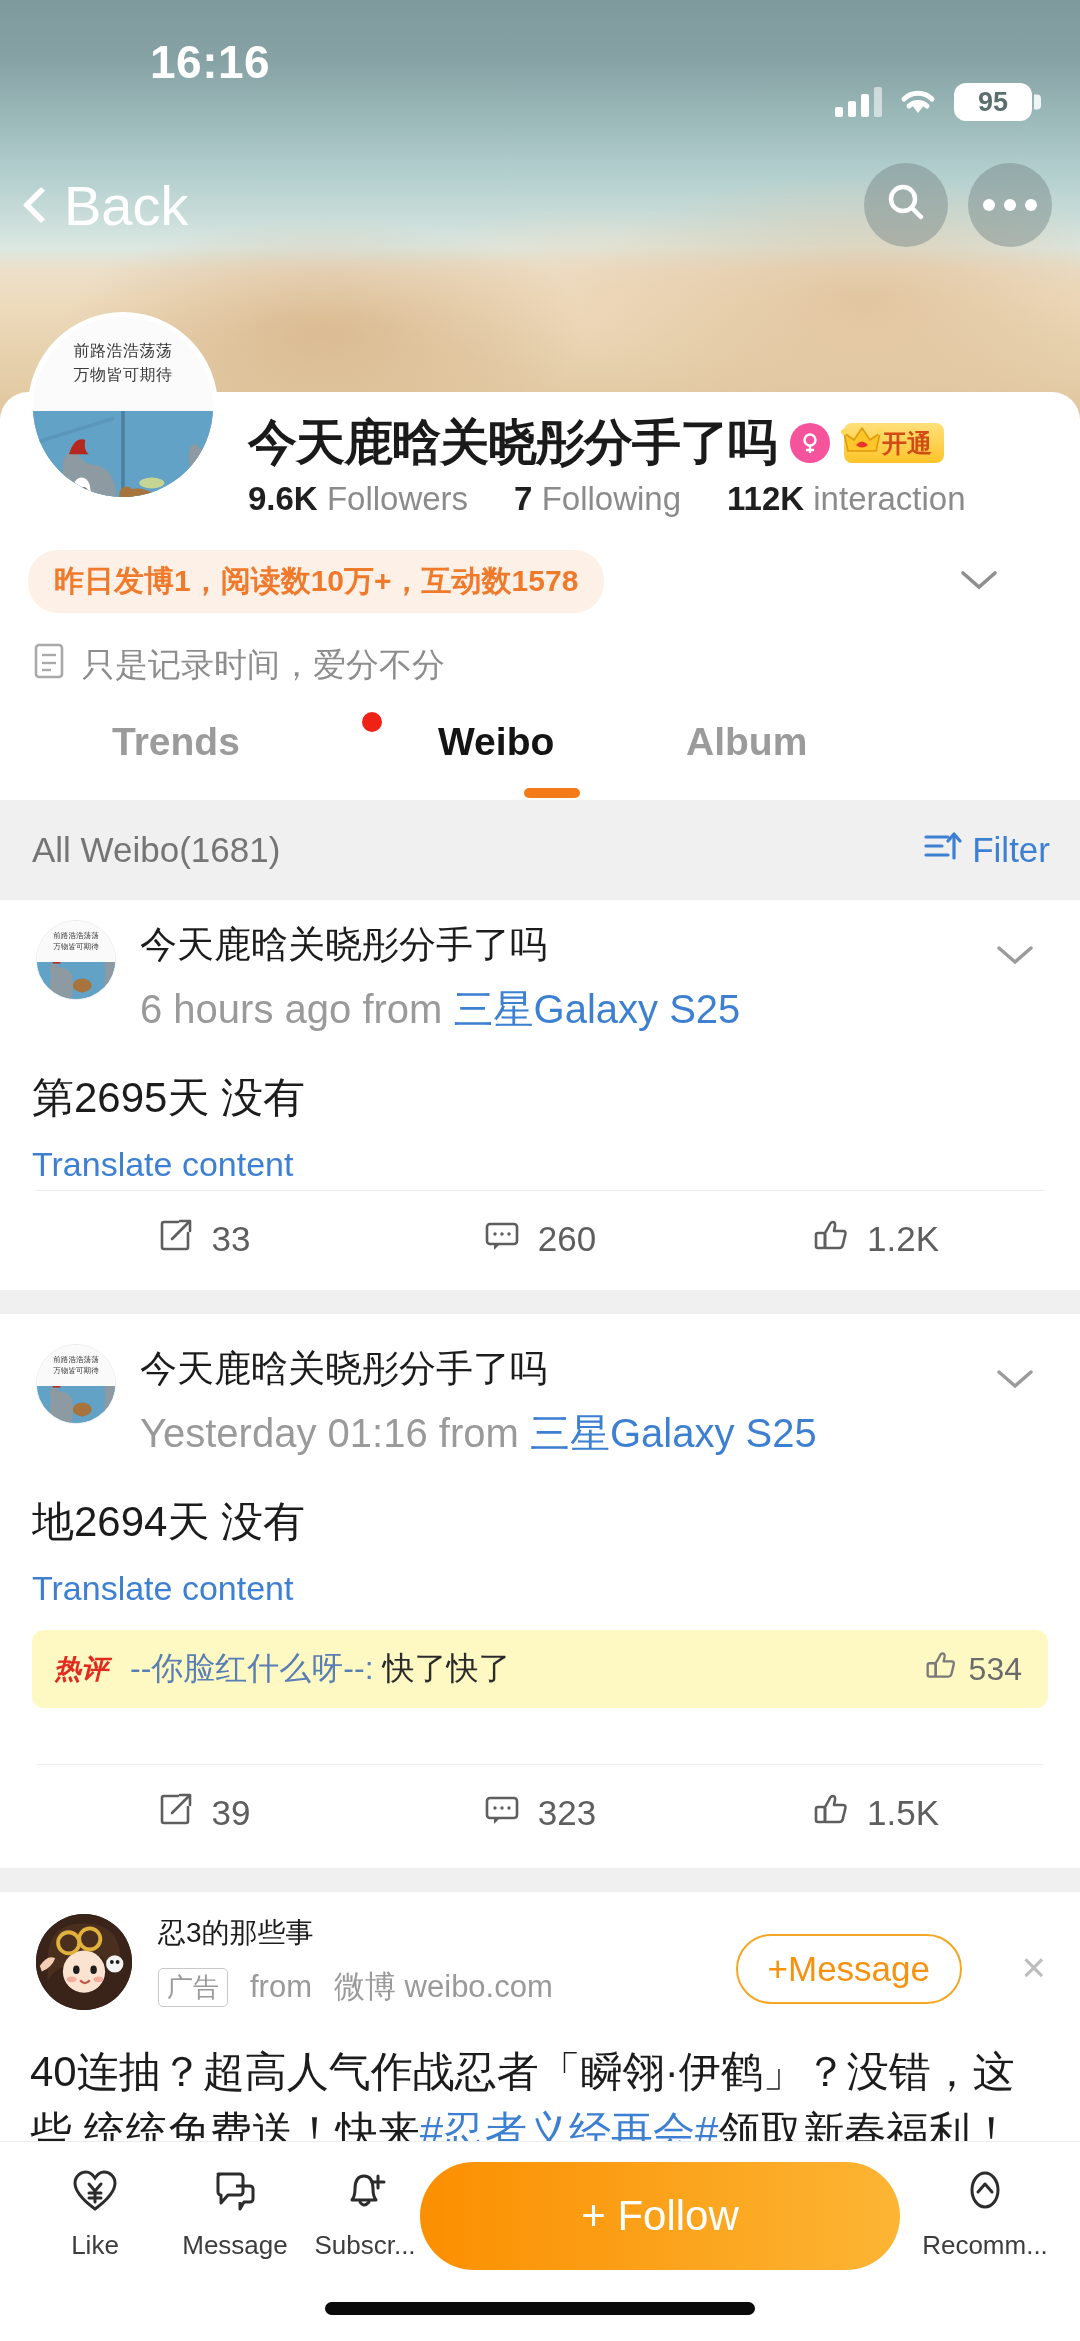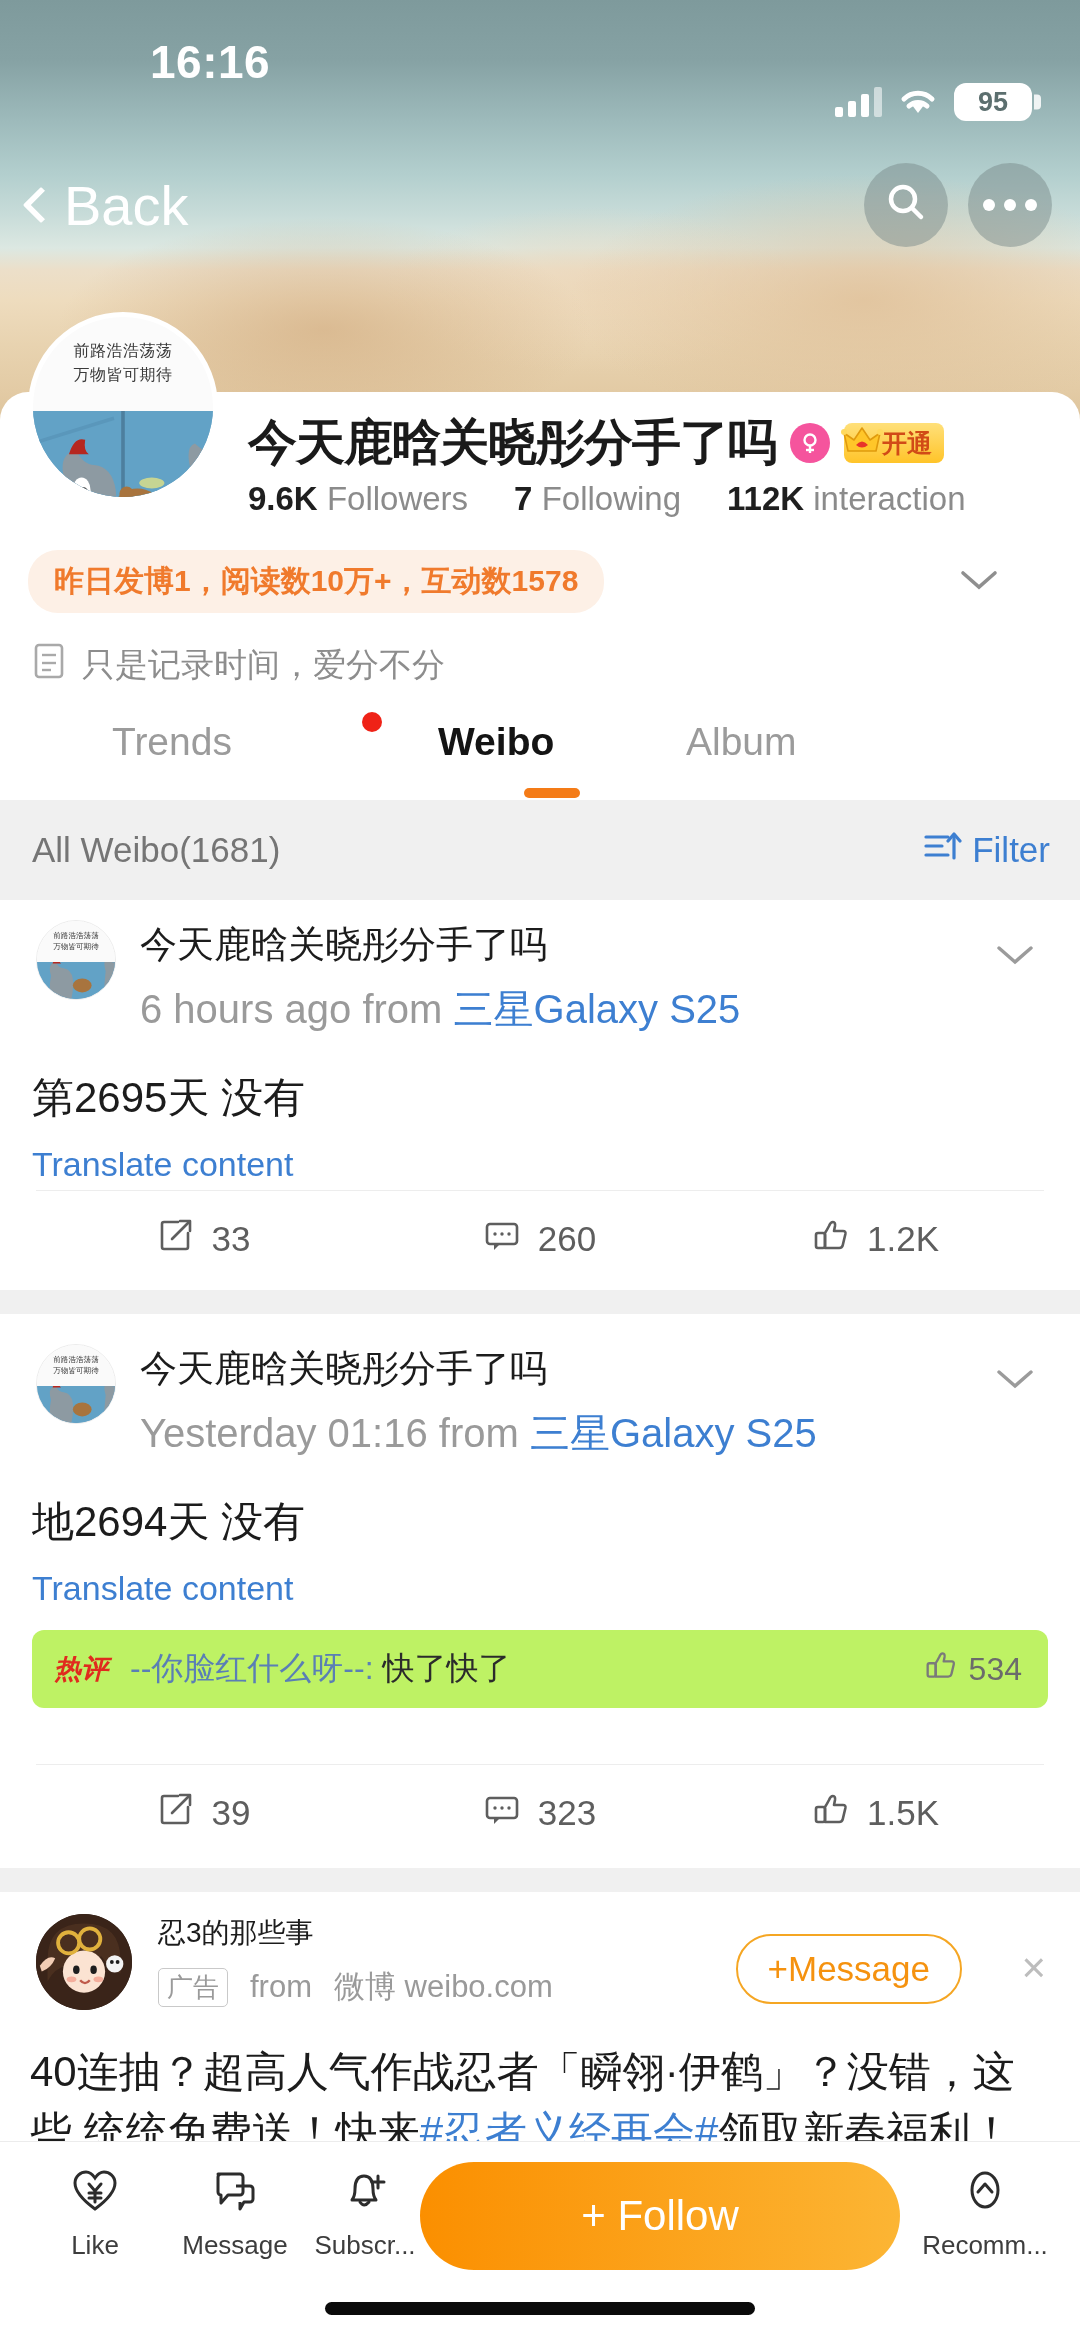--- a/index.html
+++ b/index.html
@@ -100,21 +100,21 @@
     align-items:center; justify-content:space-between; }
   .pill{ background:#fdf0e6; color:#f07a2c; font-size:30px; font-weight:700;
     border-radius:30px; padding:11px 26px; }
   .chev-down{ margin-right:52px; }
 
   .bio{ position:absolute; left:32px; top:250px; display:flex; align-items:center; gap:16px;
     font-size:33px; color:#8d8d8d; }
 
   
   .tabs{ position:absolute; left:0; top:700px; width:1080px; height:130px; background:#fff; }
-  .tab{ position:absolute; top:20px; font-size:39px; color:#9b9b9b; }
+  .tab{ position:absolute; top:20px; font-size:39px; color:#9b9b9b;font-weight:bold; }
   .tab.active{ color:#141414; font-weight:700; }
   .tab-trends{ left:112px; }
   .tab-weibo{ left:438px; }
   .tab-album{ left:686px; }
   .tab-dot{ position:absolute; left:362px; top:12px; width:20px; height:20px;
     border-radius:50%; background:#ef2217; }
   .tab-underline{ position:absolute; left:524px; top:88px; width:56px; height:10px;
     border-radius:6px; background:#f47b17; }
 
   
@@ -136,21 +136,21 @@
   .p-av .b{ position:absolute; bottom:0; left:0; right:0; height:48%;
     background:linear-gradient(to bottom,#6aa6c8,#5d97bb); overflow:hidden; }
   .p-meta .nm{ font-size:37px; color:#1c1c1c; }
   .p-meta .tm{ font-size:40px; color:#9a9a9a; margin-top:12px; }
   .p-meta .tm a{ color:#3d7fd1; text-decoration:none; }
   .p-chev{ position:absolute; right:44px; top:42px; }
   .p-body{ position:absolute; left:32px; top:170px; font-size:42px; color:#1c1c1c; }
   .p-trans{ position:absolute; left:32px; top:245px; font-size:34px; color:#3d7fd1; }
 
   .hotc{ position:absolute; left:32px; width:1016px; height:78px;
-    background:#bef264; border-radius:12px; display:flex; align-items:center;
+    background:#fef9c3; border-radius:12px; display:flex; align-items:center;
     padding:0 26px 0 18px; justify-content:space-between; }
   .hotc .lf{ display:flex; align-items:center; gap:18px; }
   .hot-badge{ font-size:27px; font-weight:700; color:#e02b1e; font-style:italic;
     position:relative; padding:2px 4px; }
   .hot-badge::after{ content:""; position:absolute; right:-4px; top:-8px; width:22px; height:16px;
     background:linear-gradient(135deg,#f5b9b3,#fdece9); border-radius:3px; z-index:-1; opacity:.9; }
   .hotc .ct{ font-size:32px; color:#2b2b2b; }
   .hotc .ct .u{ color:#5a7fb5; }
   .hotc .rt{ display:flex; align-items:center; gap:12px; font-size:32px; color:#6b6b6b; }
 

